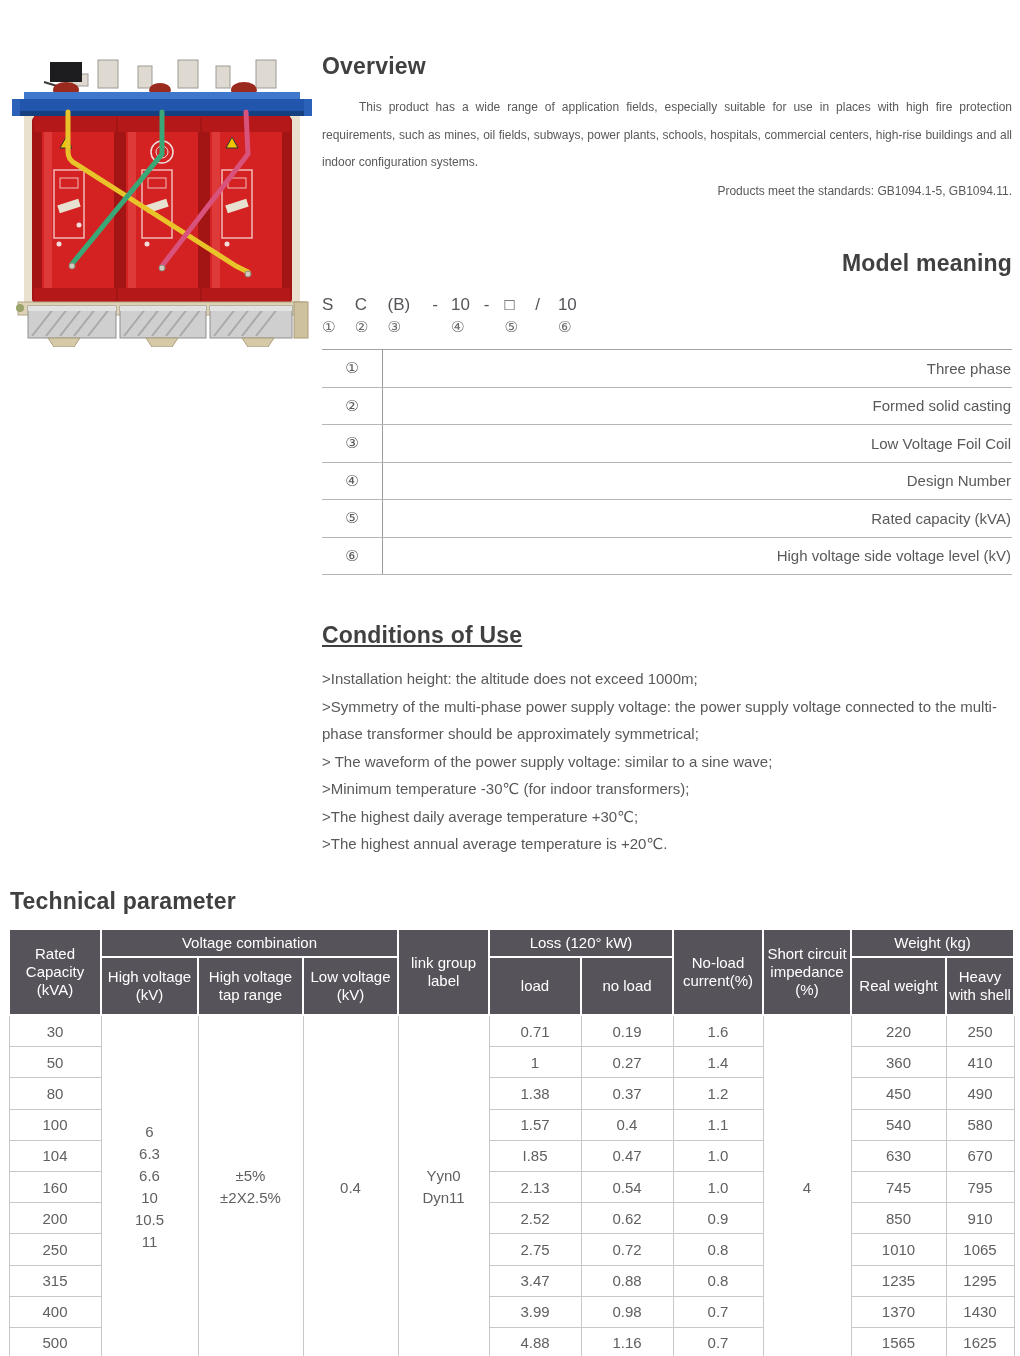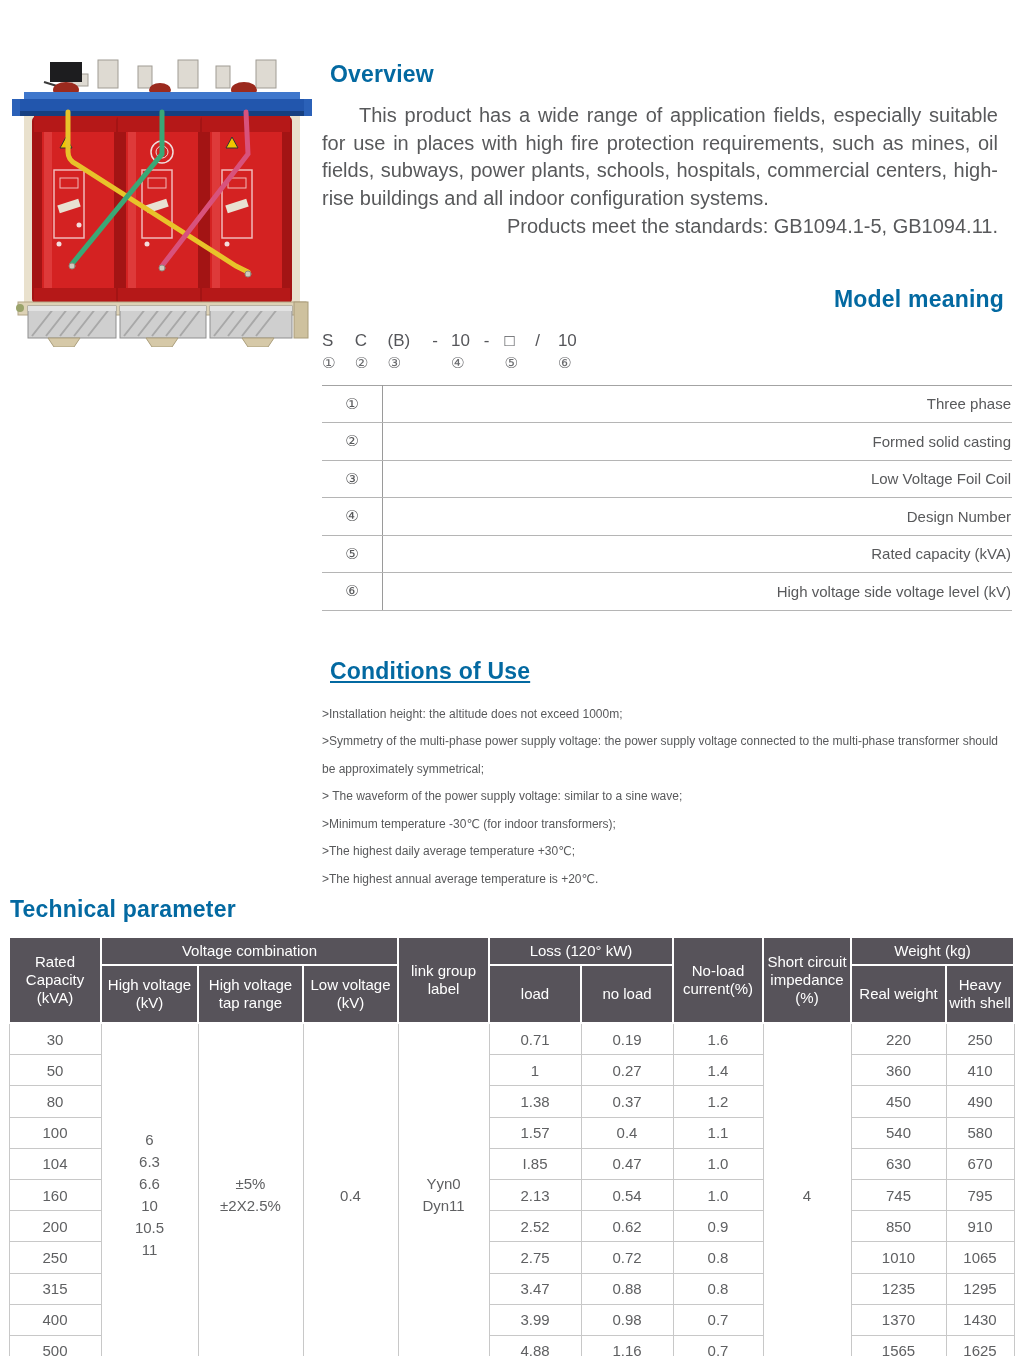--- a/index.html
+++ b/index.html
@@ -5,41 +5,41 @@
   html, body { margin: 0; padding: 0; }
   body {
     width: 1020px; height: 1356px;
     position: relative;
     background: #ffffff;
     font-family: "Liberation Sans", "DejaVu Sans", sans-serif;
     color: #58595b;
     overflow: hidden;
   }
   .red-heading {
-    color: #0369a1;
+    color: #404040;
     font-size: 23px;
     font-weight: bold;
-    margin: 8px;
+    margin: 0;
     letter-spacing: 0.2px;
   }
 
   
   .figure {
     position: absolute; left: 10px; top: 52px;
     width: 302px; height: 295px;
   }
 
   
   .right-col {
     position: absolute; left: 322px; top: 53px;
     width: 690px;
   }
   .overview-p {
-    margin: 14px 14px 0 0;
-    font-size: 20px;
+    margin: 14px 0 0 0;
+    font-size: 12px;
     line-height: 27.5px;
     text-align: justify;
     text-indent: 37px;
     color: #58595b;
   }
   .overview-p2 { margin-top: 1px; text-align: right; }
 
   .model-heading { margin-top: 45px; text-align: right; }
 
   .model-code { margin-top: 17px; font-size: 17px; color: #55565a; }
@@ -61,21 +61,21 @@
     width: 58px; text-align: center;
     border-right: 1px solid #9a9a9a;
     font-size: 15px;
   }
   table.model-table td.desc { padding-left: 16px; text-align: right; }
 
   .conditions-heading { margin-top: 47px; text-decoration: underline; }
   .conditions-list { margin-top: 16px; }
   .cond-item {
     margin: 0;
-    font-size: 12px;
+    font-size: 15px;
     line-height: 27.5px;
     color: #58595b;
   }
 
   
   .tech-section { position: absolute; left: 8px; top: 888px; width: 1005px; }
   .tech-heading { margin-left: 2px; }
 
   table.tech {
     margin-top: 13px;

